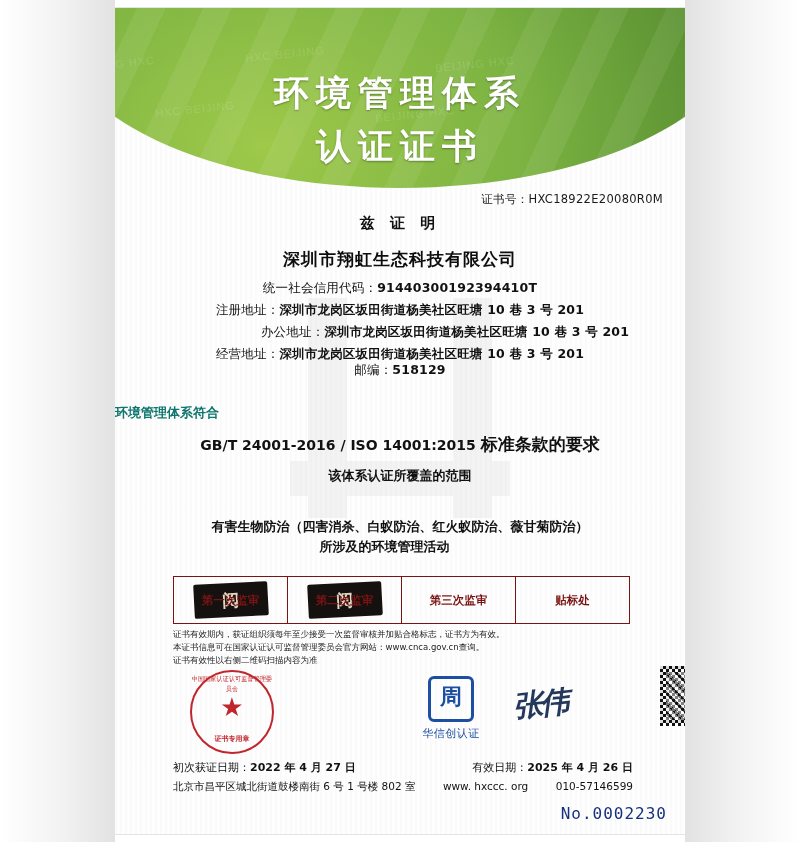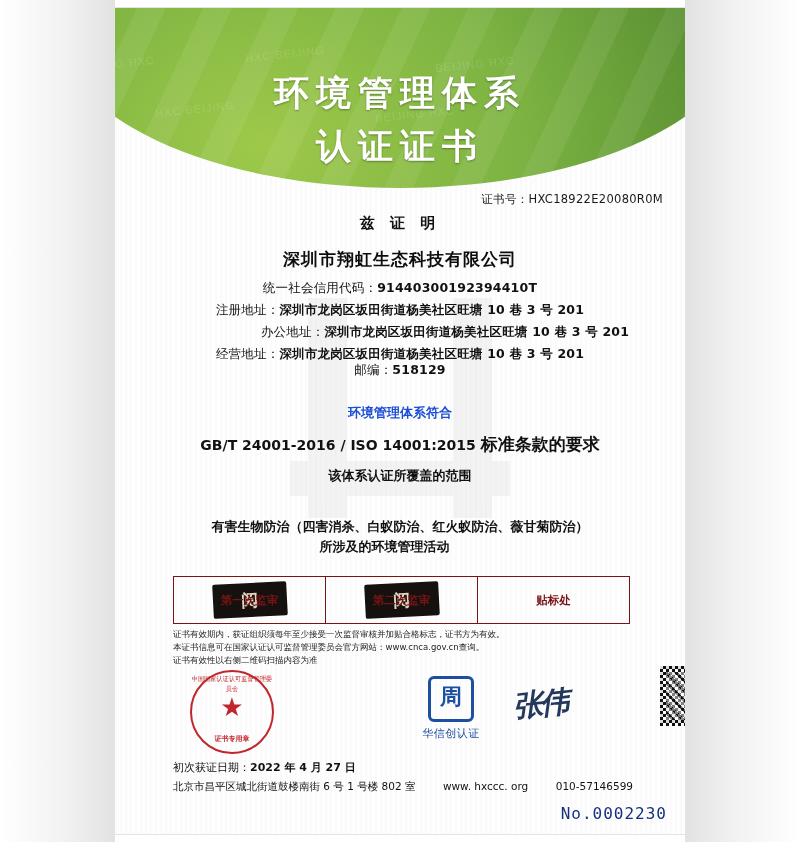--- a/index.html
+++ b/index.html
@@ -141,24 +141,24 @@
   .l1 { top: 272px; }
   .l2 { top: 294px; }
   .l3 { top: 316px; padding-left: 45px; }
   .l4 { top: 338px; }
   .l5 { top: 354px; }
 
   .scope-head {
     position: absolute;
     top: 396px;
     width: 570px;
-    text-align: center;
+    text-align: left;
     font-size: 13px;
     font-weight: bold;
-    color: #1d4ed8;
+    color: #0f766e;
   }
   .standard {
     position: absolute;
     top: 425px;
     width: 570px;
     text-align: center;
     font-size: 14px;
     font-weight: bold;
     color: #111;
   }
@@ -469,20 +469,23 @@
         </div>
         <span class="label">第一次监审</span>
       </div>
       <div class="surv-cell with-stamp">
         <div class="stamp">
           <span class="glyph">阅</span>
         </div>
         <span class="label">第二次监审</span>
       </div>
       <div class="surv-cell">
+        <span class="label">第三次监审</span>
+      </div>
+      <div class="surv-cell">
         <span class="label">贴标处</span>
       </div>
     </div>
 
     <div class="notes">
       <div>证书有效期内，获证组织须每年至少接受一次监督审核并加贴合格标志，证书方为有效。</div>
       <div>本证书信息可在国家认证认可监督管理委员会官方网站：www.cnca.gov.cn查询。</div>
       <div>证书有效性以右侧二维码扫描内容为准</div>
     </div>
 
@@ -499,20 +502,23 @@
     </div>
 
     <div class="signature">张伟</div>
 
     <div class="qr"></div>
 
     <div class="dates">
       <div class="d">
         <span>初次获证日期：</span><b>2022 年 4 月 27 日</b>
       </div>
+      <div class="d">
+        <span>有效日期：</span><b>2025 年 4 月 26 日</b>
+      </div>
     </div>
 
     <div class="addr-line">
       <span>北京市昌平区城北街道鼓楼南街 6 号 1 号楼 802 室</span>
       <span>www. hxccc. org</span>
       <span>010-57146599</span>
     </div>
 
     <div class="serial">No.0002230</div>
 

